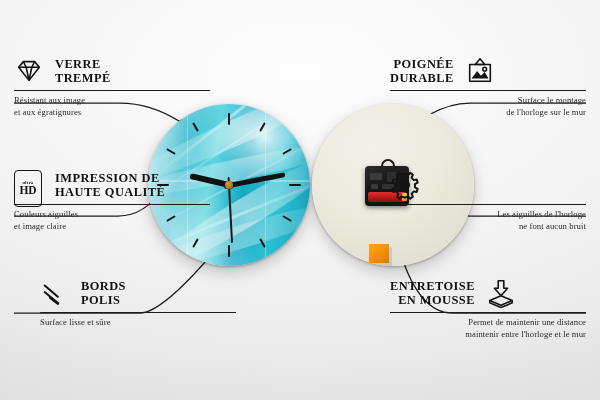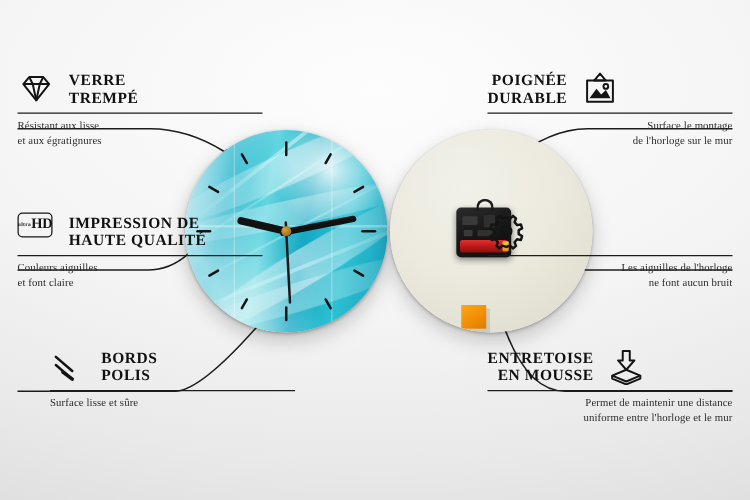--- a/index.html
+++ b/index.html
@@ -117,22 +117,22 @@
 
   
   #f-verre      { left:14px;  top:56px;  }
   #f-impression { left:14px;  top:170px; }
   #f-bords      { left:14px;  top:278px;margin-left:26px; }
   #f-poignee    { left:390px; top:56px;  }
   #f-mecanisme  { left:390px; top:170px; }
   #f-entretoise { left:390px; top:278px; }
 
   .hd-badge {
-    width:28px; height:20px; border:1.8px solid #141414; border-radius:4px;
-    display:flex; flex-direction:row; align-items:center; justify-content:center;
+    width:28px; height:37px; border:1.8px solid #141414; border-radius:4px;
+    display:flex; flex-direction:column; align-items:center; justify-content:center;
     line-height:1;
   }
   .hd-badge .u { font-size:4.4px; font-weight:700; letter-spacing:.3px; color:#141414; }
   .hd-badge .h { font-size:11.5px; font-weight:700; letter-spacing:-.2px; color:#141414; }
 </style>
 </head>
 <body>
 
 <div id="stage">
 
@@ -236,35 +236,35 @@
           <path d="M5 12 L10 6 H22 L27 12 L16 26 Z"></path>
               <path d="M5 12 H27"></path>
               <path d="M10 6 L13 12 L16 26"></path>
               <path d="M22 6 L19 12 L16 26"></path>
         </g>
           </svg>
       </span>
       <span class="ftitle"><span>VERRE</span><br><span>TREMPÉ</span></span>
     </div>
     <div class="rule"></div>
-    <div class="fdesc"><span>Résistant aux lisse</span><br><span>et aux égratignures</span></div>
+    <div class="fdesc"><span>Résistant aux image</span><br><span>et aux égratignures</span></div>
   </div>
 
   <div class="feature left" id="f-impression">
     <div class="head">
       <span class="ficon">
         <span class="hd-badge">
           <span class="u">ultra</span>
           <span class="h">HD</span>
         </span>
       </span>
       <span class="ftitle"><span>IMPRESSION DE</span><br><span>HAUTE QUALITÉ</span></span>
     </div>
     <div class="rule"></div>
-    <div class="fdesc"><span>Couleurs aiguilles</span><br><span>et font claire</span></div>
+    <div class="fdesc"><span>Couleurs aiguilles</span><br><span>et image claire</span></div>
   </div>
 
   <div class="feature left" id="f-bords">
     <div class="head">
       <span class="ficon">
         <svg viewBox="0 0 32 32">
             <g stroke="currentColor" stroke-width="2.2" stroke-linecap="round">
           <line x1="5" y1="8" x2="19" y2="20"></line>
               <line x1="5" y1="15" x2="19" y2="27"></line>
               <line x1="11" y1="21" x2="19" y2="27" stroke-width="3"></line>
@@ -317,16 +317,16 @@
         <svg viewBox="0 0 32 32">
             <g fill="none" stroke="currentColor" stroke-width="1.7" stroke-linejoin="round">
           <path d="M13 3 h6 v8 h4 l-7 8 -7-8 h4 z"></path>
           <path d="M16 19 L28 24 L16 29 L4 24 Z"></path>
           <path d="M4 24 v2.5 L16 31.5 L28 26.5 V24"></path>
         </g>
           </svg>
       </span>
     </div>
     <div class="rule"></div>
-    <div class="fdesc"><span>Permet de maintenir une distance</span><br><span>uniforme entre l'horloge et le mur</span></div>
+    <div class="fdesc"><span>Permet de maintenir une distance</span><br><span>maintenir entre l'horloge et le mur</span></div>
   </div>
 
 </div>
 
 </body></html>

